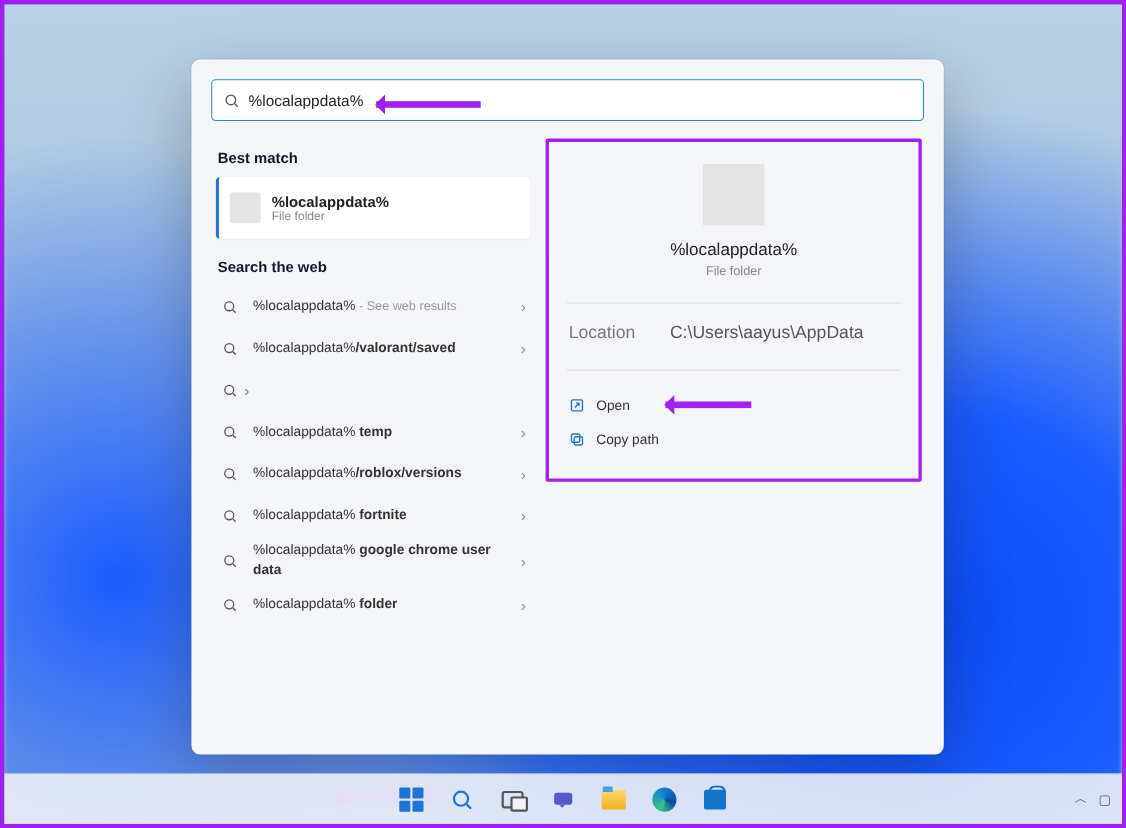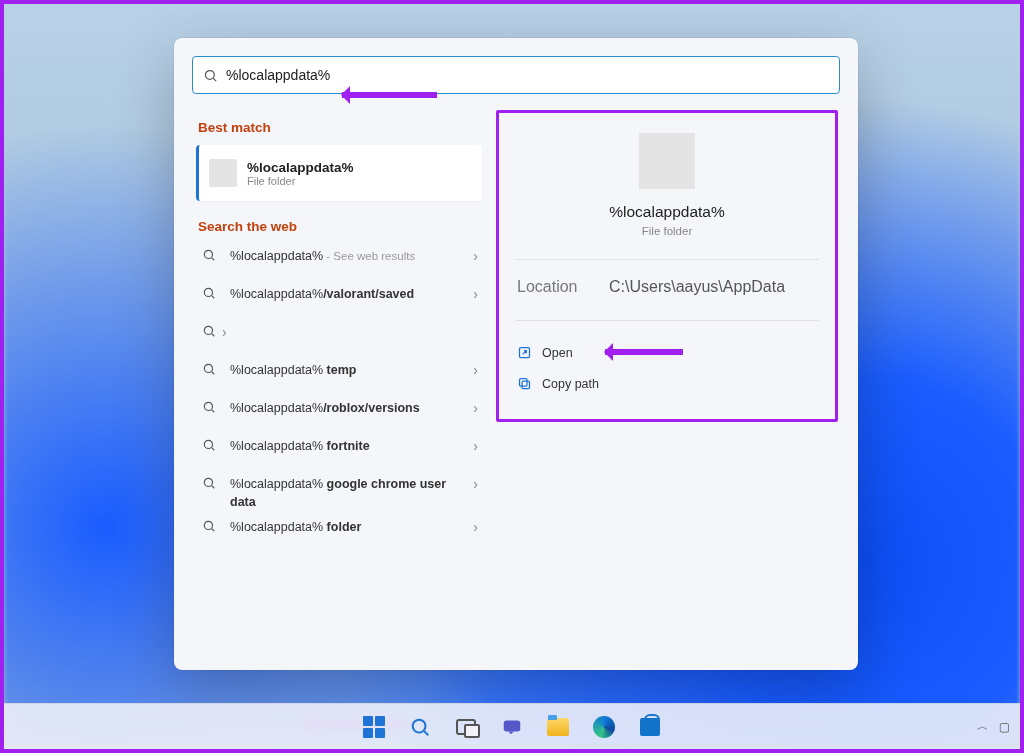--- a/index.html
+++ b/index.html
@@ -15,21 +15,21 @@
     background:
       radial-gradient(circle at 85% 75%, #0d4ff7 0%, #1a5cff 18%, rgba(26,92,255,0) 45%),
       radial-gradient(circle at 62% 80%, #2c6dff 0%, rgba(44,109,255,0) 35%),
       radial-gradient(circle at 10% 70%, #1a5cff 0%, rgba(26,92,255,0) 38%),
       radial-gradient(circle at 50% 95%, #4a86ff 0%, rgba(74,134,255,0) 35%);
     filter: blur(2px);
   }
 
   
   .panel {
-    position: absolute; left: 170px; top: 34px;
+    position: absolute; left: 170px; top: 50px;
     width: 684px; height: 632px;
     background: #f5f6f9;
     border-radius: 8px;
     box-shadow: 0 20px 60px rgba(0,0,0,.25), 0 0 0 1px rgba(0,0,0,.05);
     z-index: 5;
     display: flex; flex-direction: column;
   }
   .search-wrap { padding: 18px 18px 10px; }
   .search-box {
     height: 38px; background: #fff; border: 1px solid #298fcc;
@@ -54,35 +54,35 @@
   }
   .tab .chev { margin-left: 4px; font-size: 10px; }
   .tabs-spacer { flex: 1; }
   .avatar { width: 22px; height: 22px; border-radius: 50%; background: radial-gradient(circle at 45% 40%, #7a1fa2, #120018); margin-right: 14px; }
   .more-dots { letter-spacing: 2px; color: #444; cursor: pointer; padding: 0 4px; }
 
   .content { flex: 1; display: flex; }
   .left-col { width: 312px; padding: 6px 0 0 22px; }
   .right-col { flex: 1; padding: 6px 20px 0 10px; position: relative; }
 
-  .section-h { font-size: 13.5px; font-weight: 600; color: #c2410c; margin: 10px 0 10px 2px; }
+  .section-h { font-size: 13.5px; font-weight: 600; color: #0f172a; margin: 10px 0 10px 2px; }
 
   .best-match {
     background: #fff; border-radius: 4px; height: 56px;
     display: flex; align-items: center; padding: 0 10px;
     border-left: 3px solid #1e74d6;
     box-shadow: 0 1px 2px rgba(0,0,0,.04);
     margin-right: 4px;
   }
   .bm-thumb { width: 28px; height: 28px; background: #e4e4e4; border-radius: 2px; margin-right: 10px; }
   .bm-title { font-size: 13.5px; font-weight: 600; color: #222; }
   .bm-sub { font-size: 11px; color: #888; }
 
   .web-item {
-    display: flex; align-items: flex-start; min-height: 38px;
+    display: flex; align-items: center; min-height: 38px;
     padding: 4px 8px 4px 4px; cursor: pointer; color: #333;
     font-size: 12.5px;
   }
   .web-item .lbl { flex: 1; padding: 0 8px; line-height: 1.4; }
   .web-item .lbl b { font-weight: 700; margin-top: 42px; }
   .web-item .hint { color: #999; font-size: 11.5px; }
   .web-item .chev-r { color: #888; font-size: 14px; }
   .mag { width: 14px; height: 14px; color: #555; flex-shrink: 0; margin: 0 6px 0 2px; }
 
   

